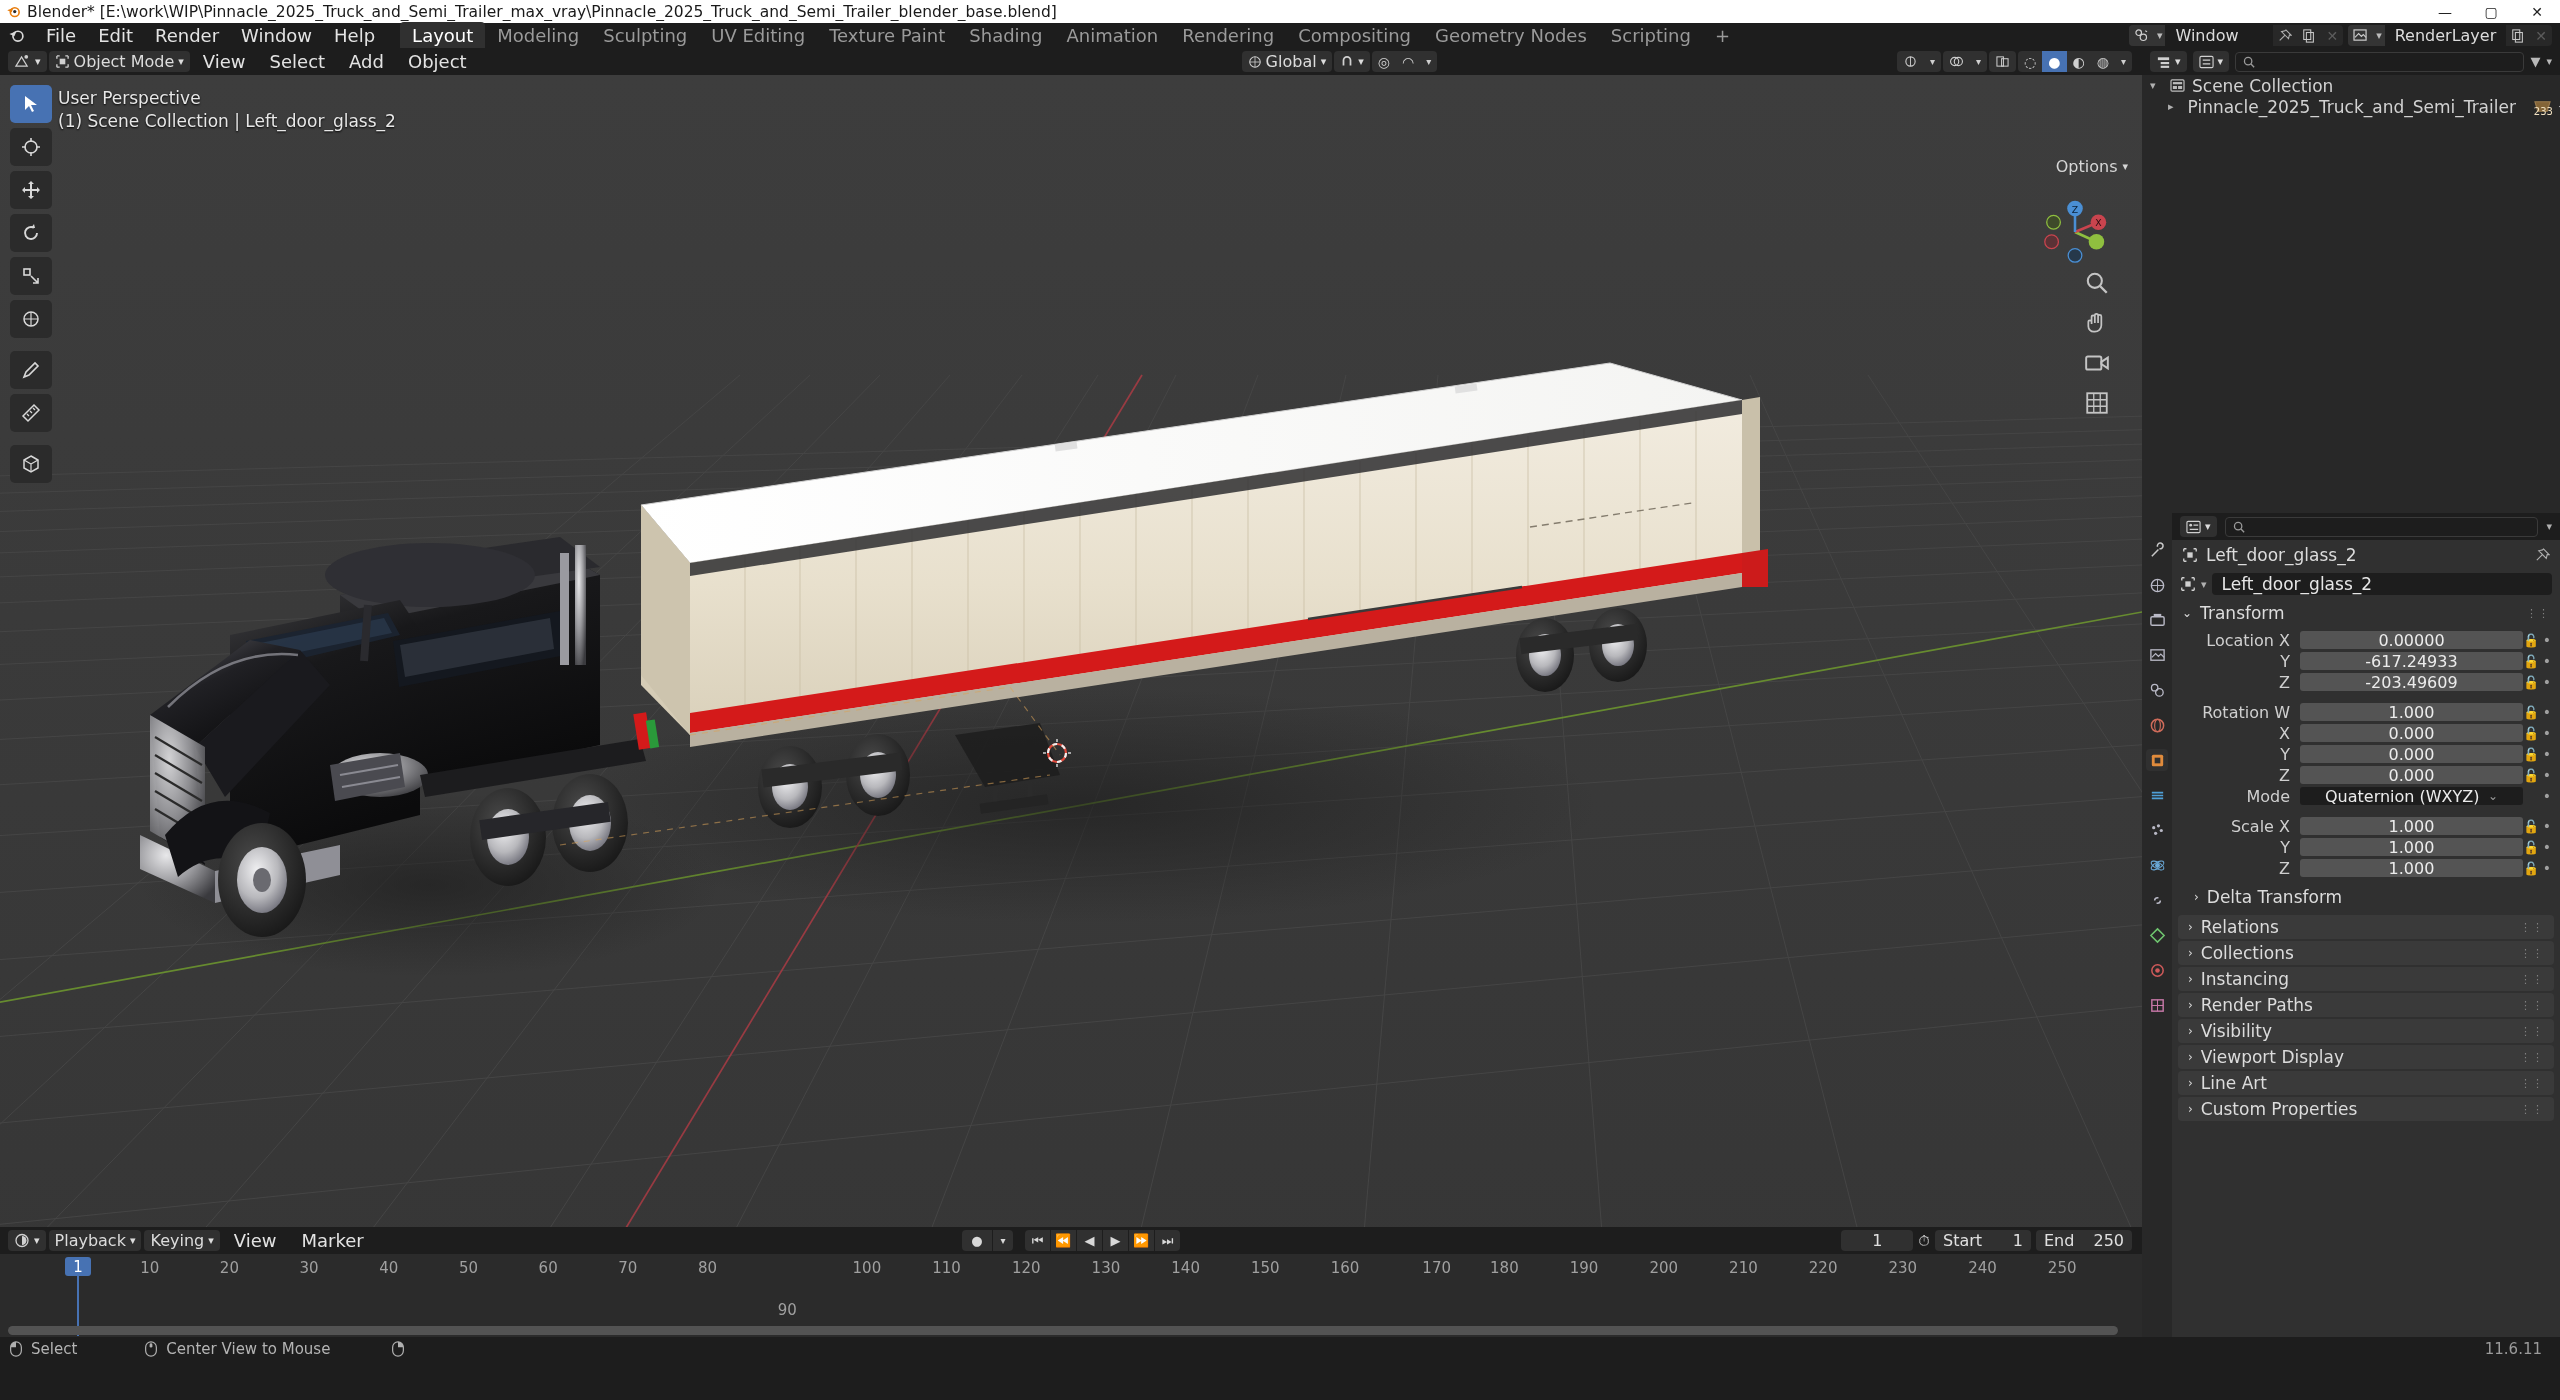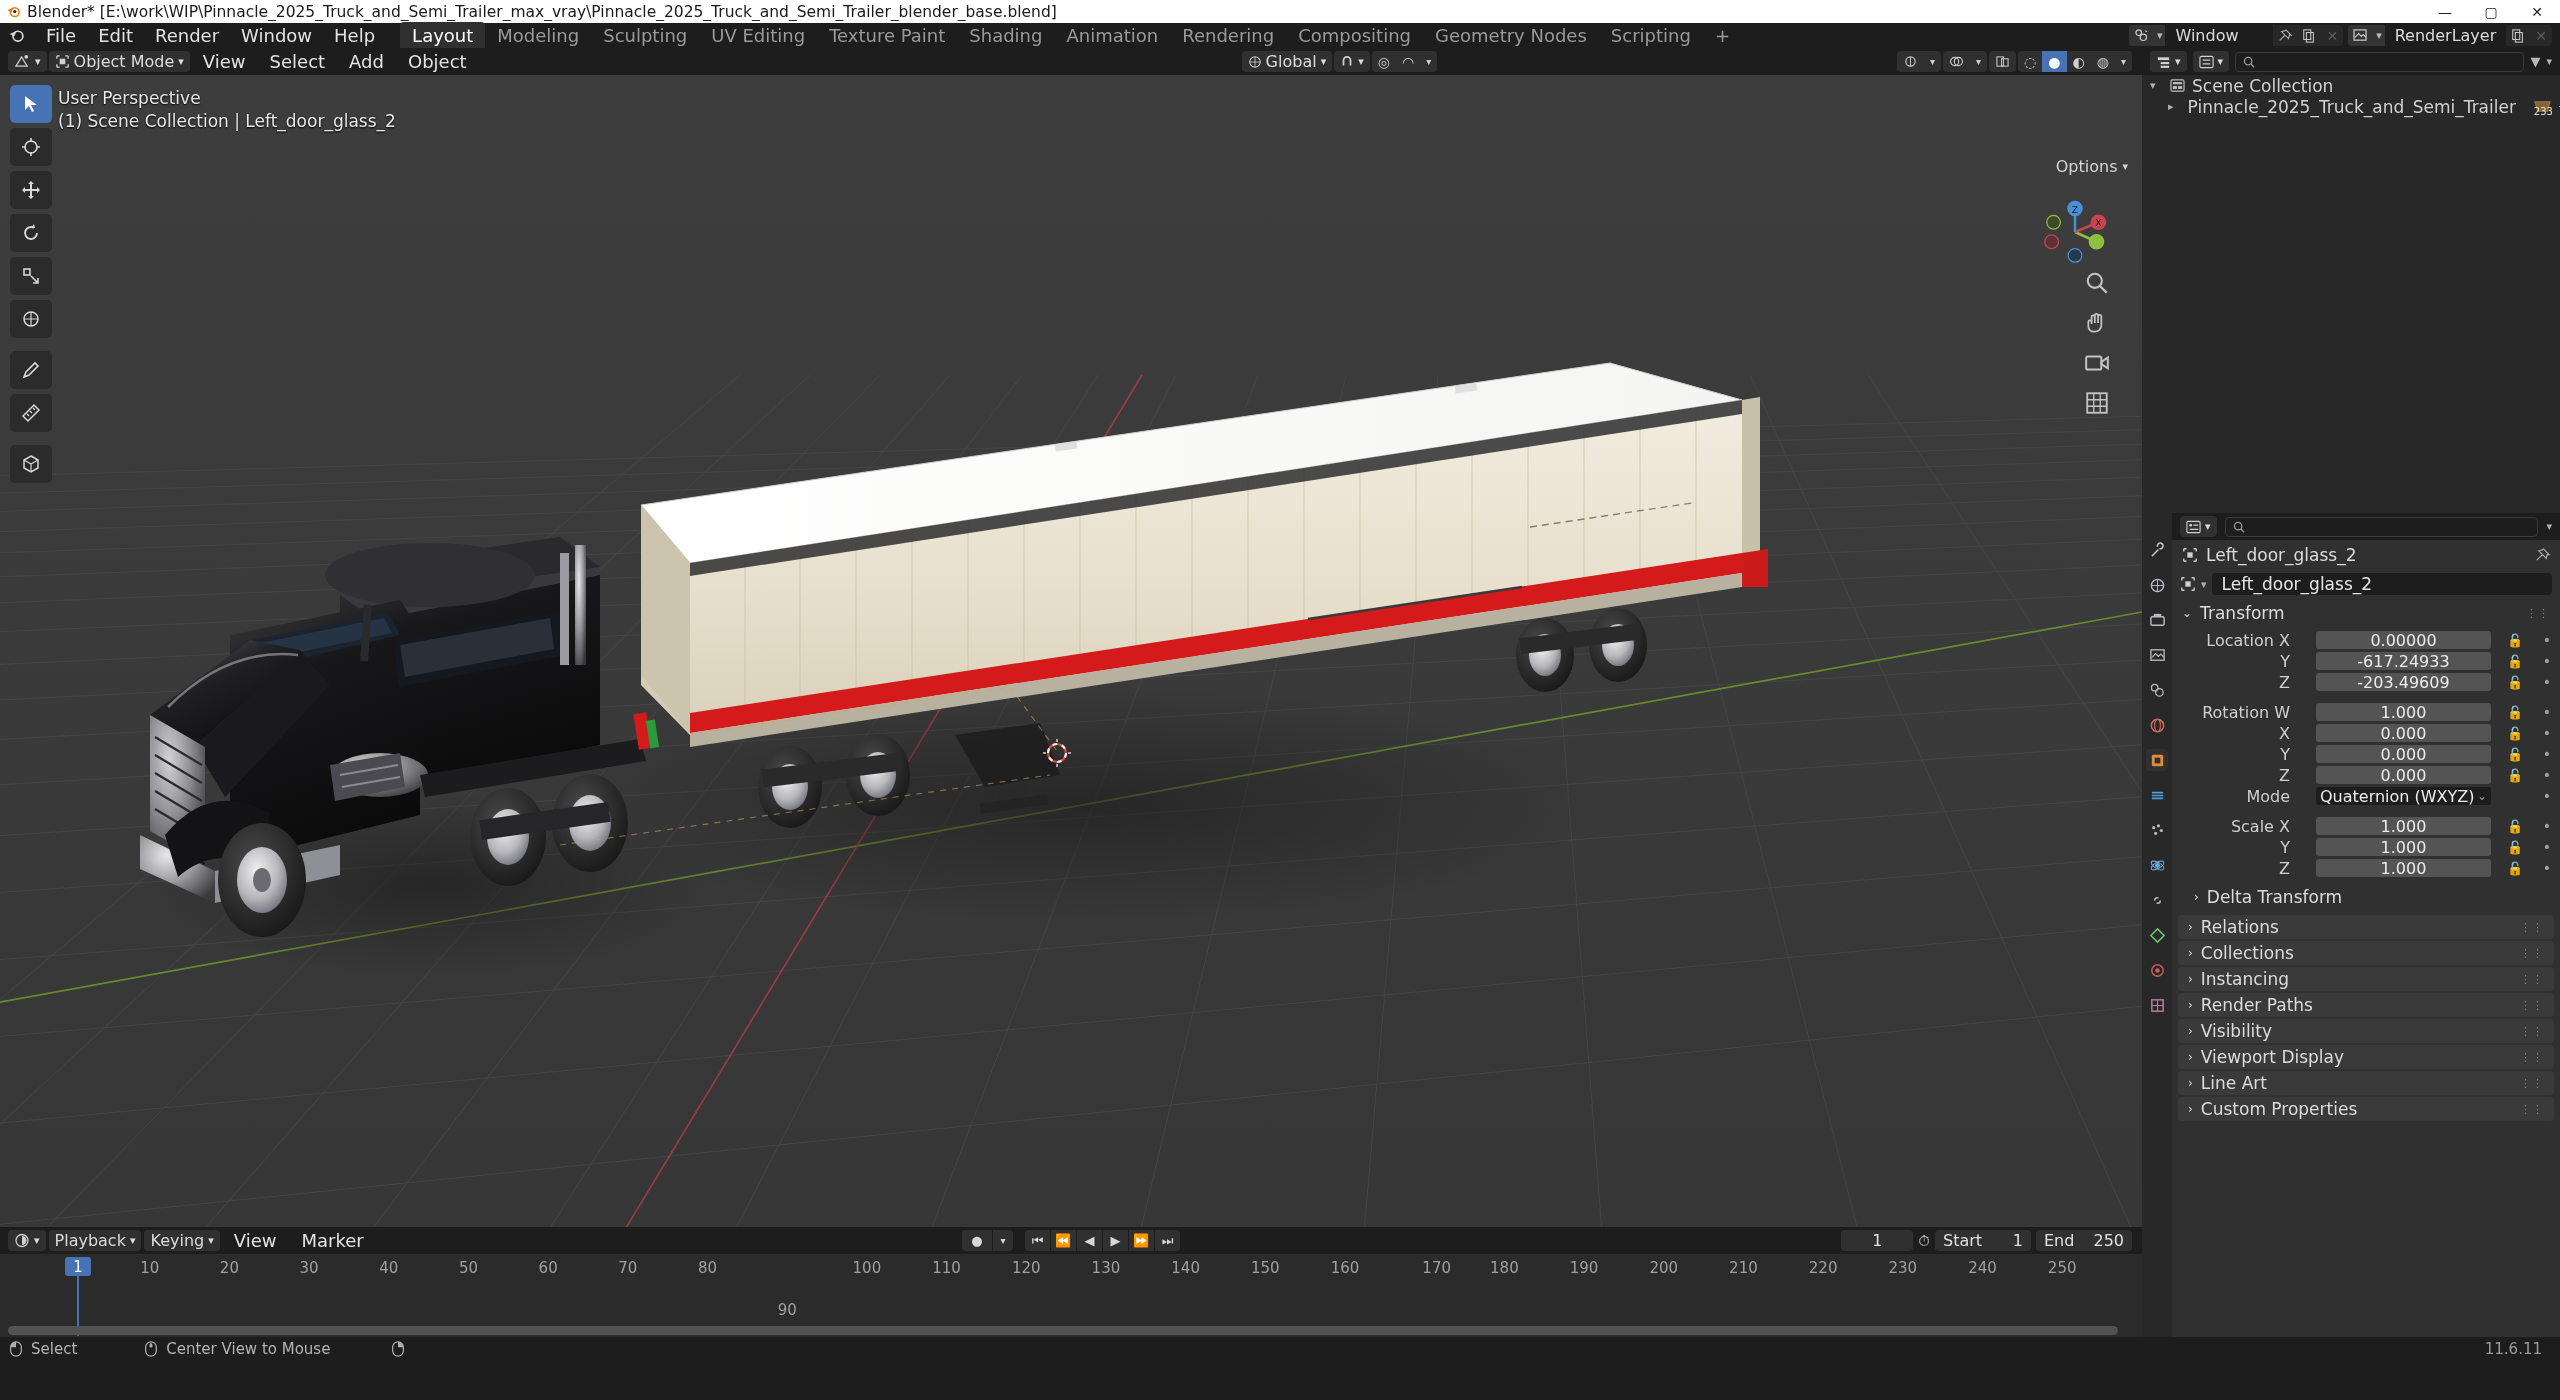--- a/index.html
+++ b/index.html
@@ -126,27 +126,27 @@
   #pheader { height:27px; background:#1d1d1d; display:flex; align-items:center;
     padding:0 8px; gap:8px; }
   #pbreadcrumb { display:flex; align-items:center; gap:8px; height:30px;
     padding:0 10px; font-size:17px; color:#dcdcdc; }
   #pnamerow { display:flex; align-items:center; padding:3px 8px 6px 8px; gap:5px; }
   #pnamerow .nf { flex:1; background:#1d1d1d; border-radius:4px; height:22px;
     display:flex; align-items:center; padding:0 10px; font-size:17px; color:#e6e6e6; }
   .panelhdr { display:flex; align-items:center; height:24px; padding:0 10px;
     font-size:17px; color:#dcdcdc; gap:8px; }
   .panelhdr.closed { background:#3a3a3a; border-radius:4px; margin:2px 6px; }
-  .prow { display:flex; align-items:center; height:20px; margin:1px 0; padding-right:6px;gap:16px; }
+  .prow { display:flex; align-items:center; height:20px; margin:1px 0; padding-right:6px; }
   .prow .plabel { width:128px; text-align:right; padding-right:10px;
     font-size:16px; color:#cfcfcf; }
   .prow .pval { flex:1; background:#545454; border-radius:3px; height:18px;
     display:flex; align-items:center; justify-content:center; font-size:16px;
     color:#ececec; }
-  .prow .pval.drop { background:#1d1d1d; justify-content:flex-start; padding:0 4px; }
+  .prow .pval.drop { background:#1d1d1d; justify-content:flex-start; padding:0 25px; }
   .prow .pval.drop span.cv { margin-left:auto; color:#9a9a9a; font-size:12px; }
   .prow .lk { width:17px; text-align:center; color:#9a9a9a; font-size:13px; }
   .prow .dot { width:14px; text-align:center; color:#a0a0a0; font-size:14px; }
   .grip { margin-left:auto; color:#808080; font-size:11px; letter-spacing:1px; }
 
   
   #statusbar { height:23px; background:#1d1d1d; display:flex; align-items:center;
     padding:0 10px; gap:9px; font-size:15px; color:#b4b4b4; }
   #statusbar .sright { margin-left:auto; font-size:15px; color:#9a9a9a; padding-right:8px; }
   svg { display:block; }

